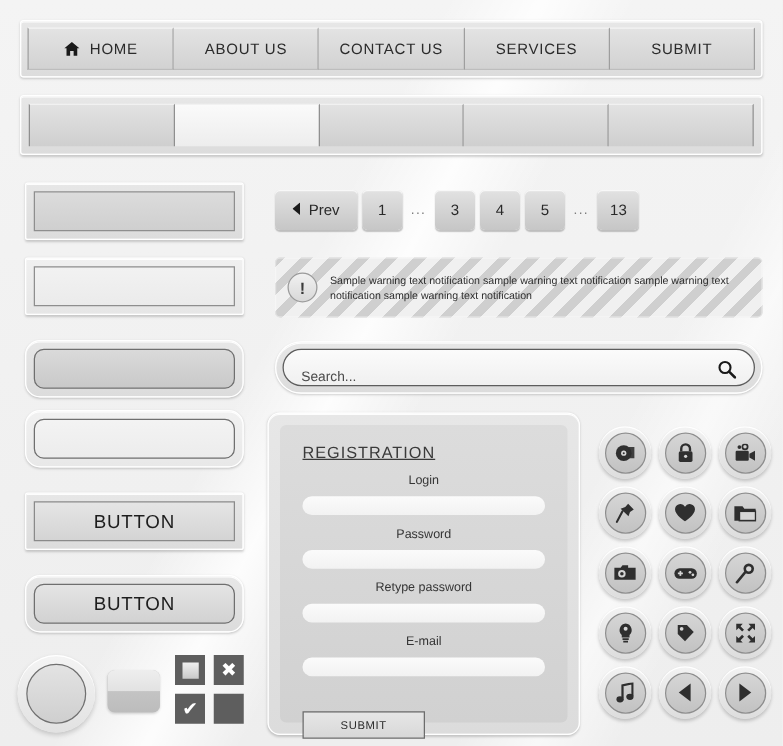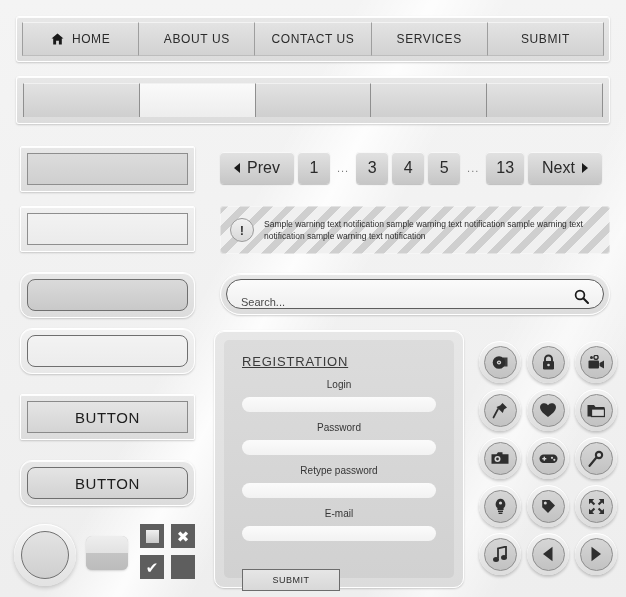--- a/index.html
+++ b/index.html
@@ -195,21 +195,21 @@
   #pagination {
     position: absolute; left: 220px; top: 152px;
     display: flex; align-items: center; gap: 4px;
   }
   .pg {
     height: 32px; min-width: 32px; padding: 0 10px;
     border-radius: 4px;
     background: linear-gradient(180deg, #e2e2e2 0%, #c6c6c6 100%);
     box-shadow: 0 1px 1px rgba(0,0,0,.22), inset 0 1px 0 rgba(255,255,255,.75);
     display: flex; align-items: center; justify-content: center; gap: 6px;
-    font-size: 16px; color: #2a2a2a;
+    font-size: 12px; color: #2a2a2a;
     cursor: pointer;
   }
   .pg.wide { padding: 0 14px; }
   .pg-gap {
     font-size: 11px; color: #7c7c7c; padding: 0 3px; letter-spacing: 1px;
   }
 
   
   #warning {
     position: absolute; left: 220px; top: 206px; width: 390px; height: 48px;
@@ -405,28 +405,20 @@
       </span>
       <span>Prev</span>
     </div>
     <div class="pg">1</div>
     <div class="pg-gap">...</div>
     <div class="pg">3</div>
     <div class="pg">4</div>
     <div class="pg">5</div>
     <div class="pg-gap">...</div>
     <div class="pg">13</div>
-    <div class="pg wide">
-      <span>Next</span>
-      <span>
-        <svg width="7" height="10" viewBox="0 0 7 10">
-            <path d="M1 0 L1 10 L7 5 Z" fill="#1a1a1a"></path>
-          </svg>
-      </span>
-    </div>
   </div>
 
   <div id="warning">
     <div class="warn-badge">!</div>
     <div class="warn-text">Sample warning text notification sample warning text notification sample warning text notification sample warning text notification</div>
   </div>
 
   <div id="search-wrap" class="plate">
     <div id="search-inner">
       <input id="search-input" type="text" placeholder="Search..." style="">

